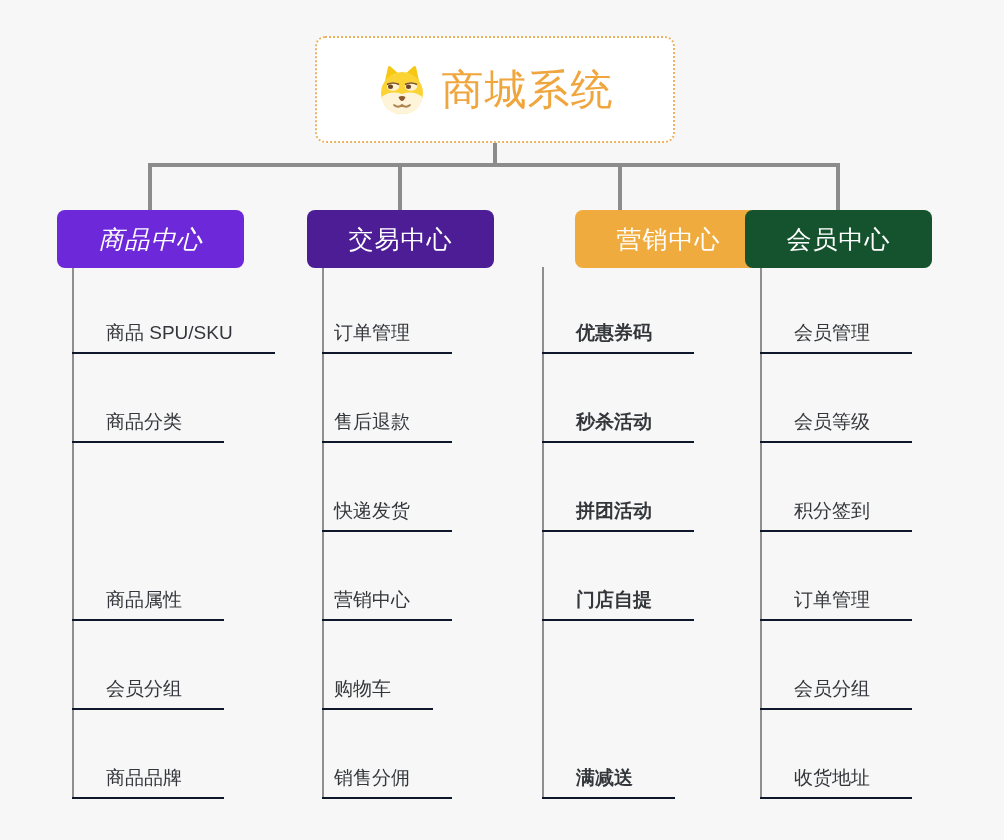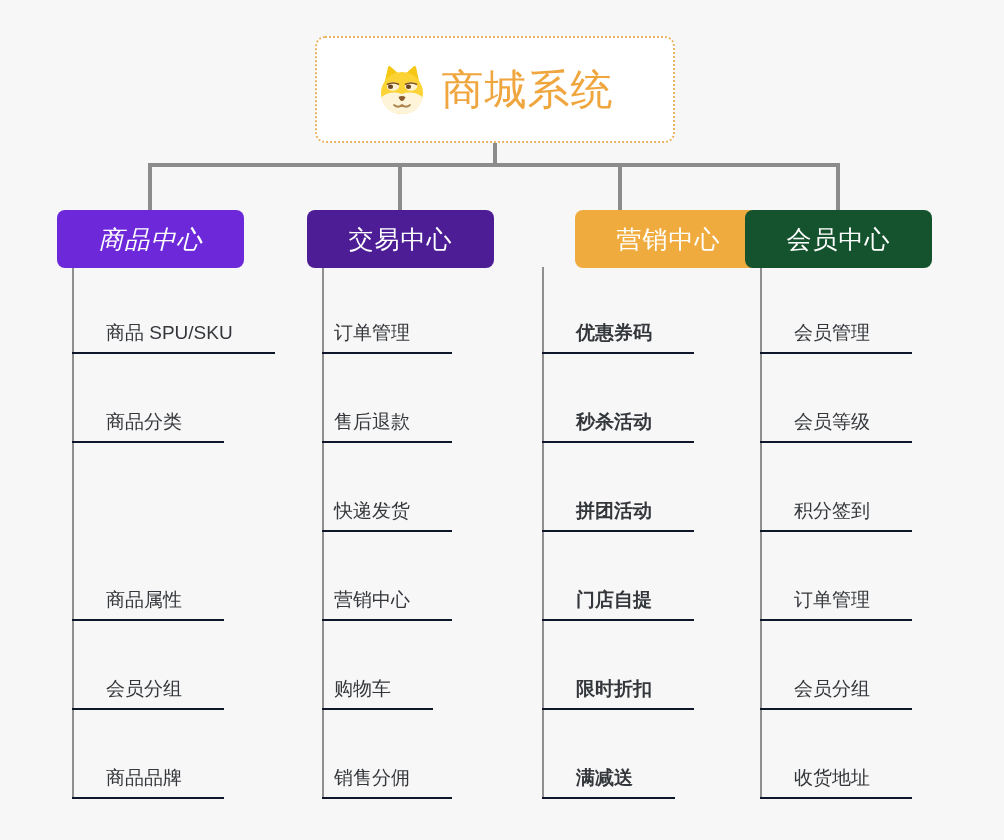--- a/index.html
+++ b/index.html
@@ -119,21 +119,20 @@
   <div class="leaf c1 r1">售后退款</div>
   <div class="leaf c1 r2">快递发货</div>
   <div class="leaf c1 r3">营销中心</div>
   <div class="leaf c1 r4">购物车</div>
   <div class="leaf c1 r5">销售分佣</div>
 
   <div class="leaf c2 r0">优惠券码</div>
   <div class="leaf c2 r1">秒杀活动</div>
   <div class="leaf c2 r2">拼团活动</div>
   <div class="leaf c2 r3">门店自提</div>
-  <div class="leaf c2 r4">限时折扣</div>
   <div class="leaf c2 r5">满减送</div>
 
   <div class="leaf c3 r0">会员管理</div>
   <div class="leaf c3 r1">会员等级</div>
   <div class="leaf c3 r2">积分签到</div>
   <div class="leaf c3 r3">订单管理</div>
   <div class="leaf c3 r4">会员分组</div>
   <div class="leaf c3 r5">收货地址</div>
 
 </div>

